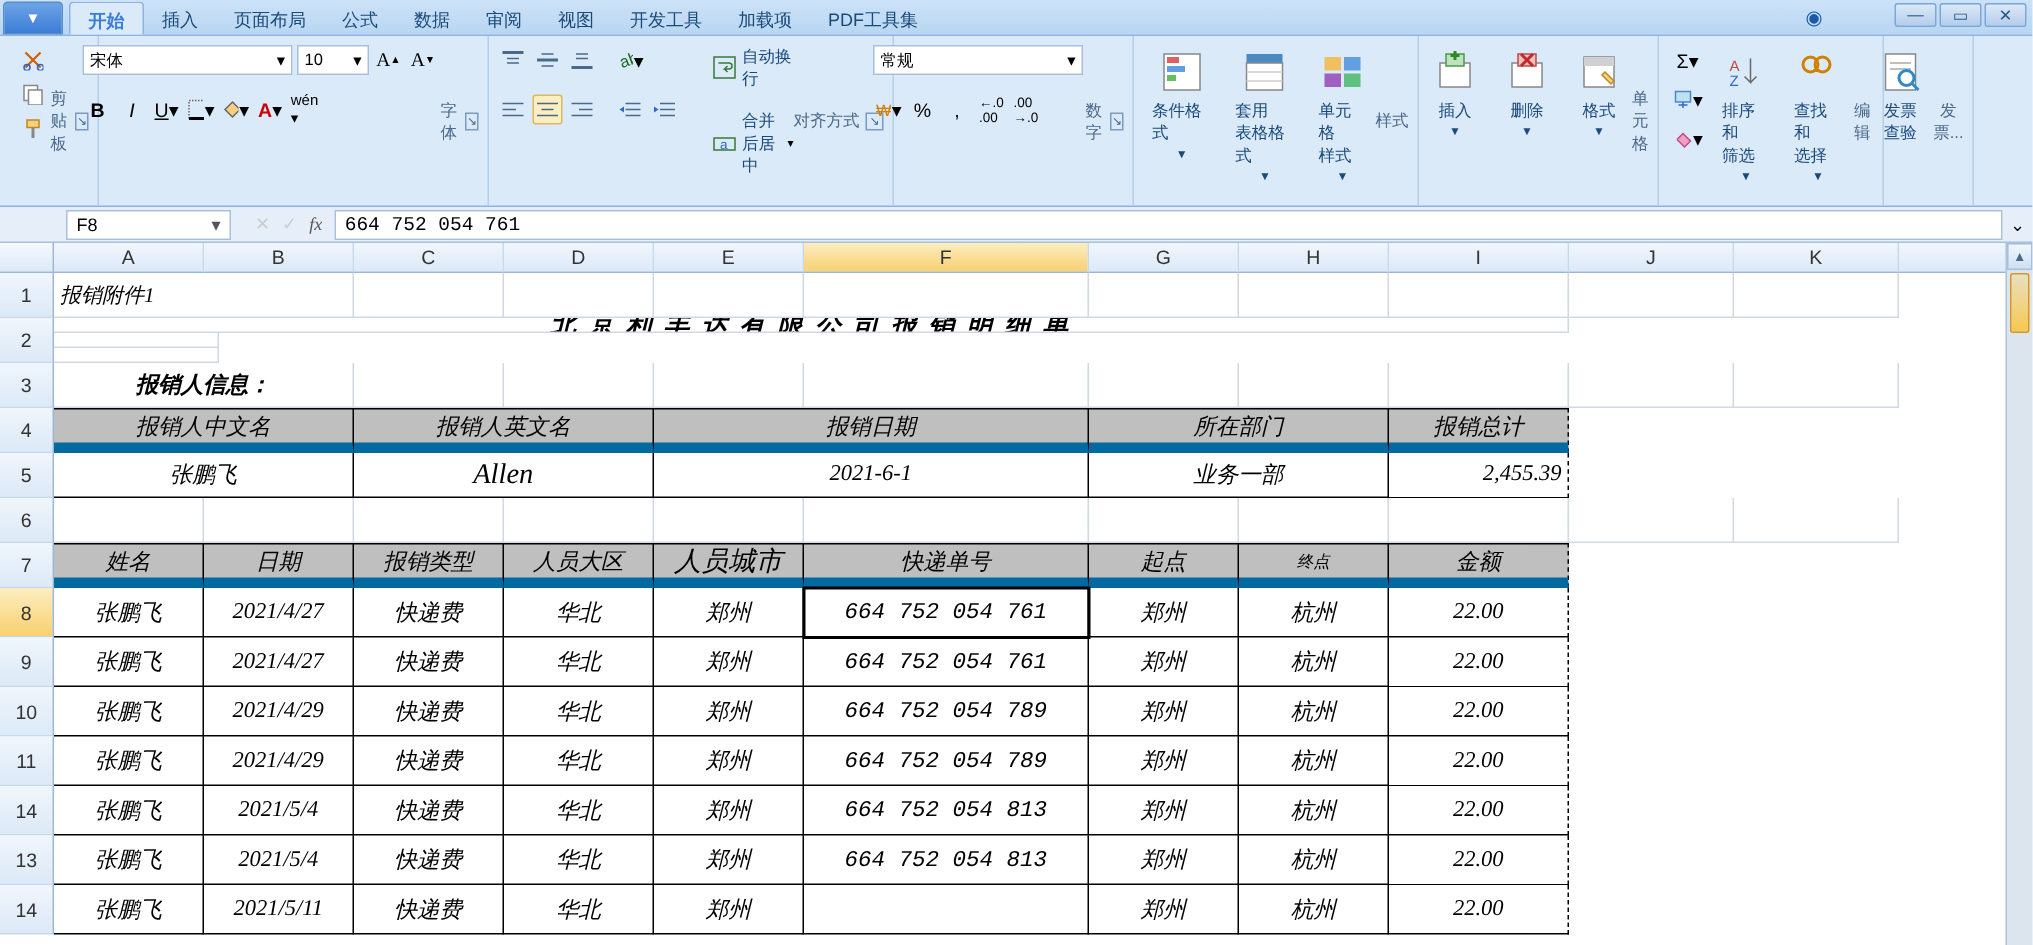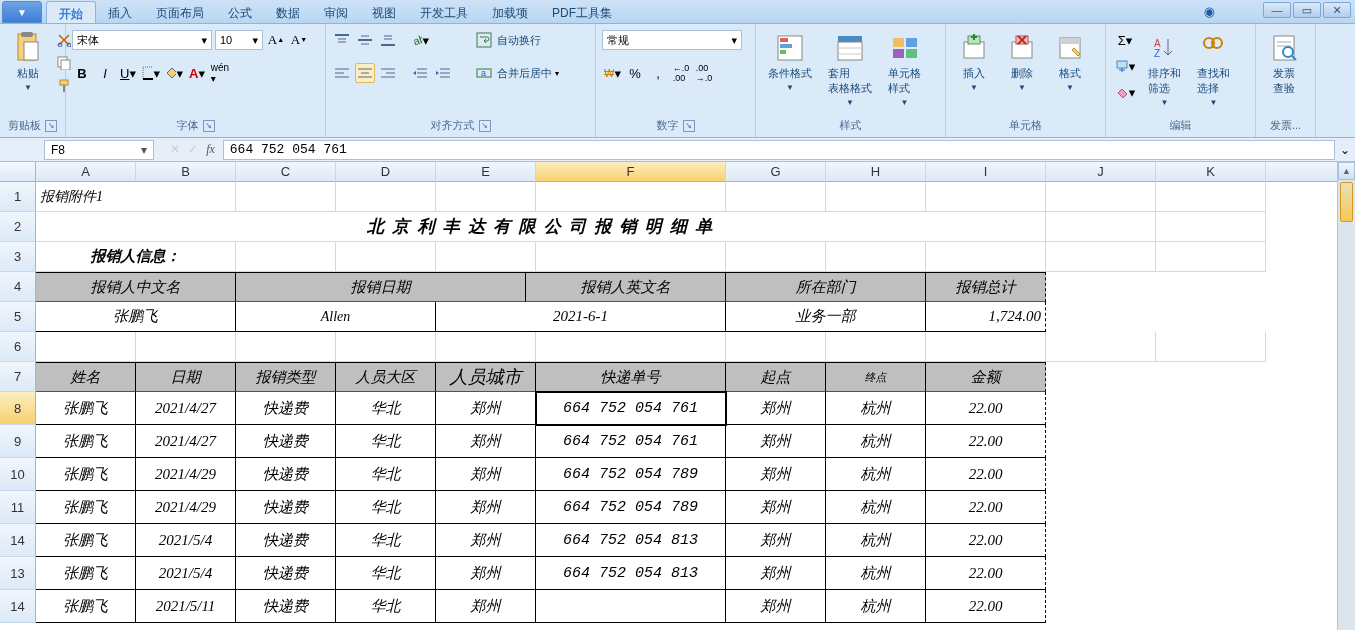--- a/index.html
+++ b/index.html
@@ -8,21 +8,21 @@
 
 .tabs-bar { background: linear-gradient(#cde2f7, #b8d6f2); height: 24px; display: flex; align-items: flex-end; padding: 0 0 0 2px; border-bottom: 1px solid #8db2e3; position: relative; }
 .app-btn { width: 40px; height: 22px; background: linear-gradient(#6ea3e6, #3b7dd6); border-radius: 3px 3px 0 0; margin-right: 4px; border: 1px solid #5a8cc9; display:flex; align-items:center; justify-content:center; color:#fff; font-size:10px;}
 .tab { height: 22px; padding: 4px 12px 0; color: #1a4a7a; cursor: pointer; border-top-left-radius: 3px; border-top-right-radius: 3px; }
 .tab.active { background: #dbeaf9; border: 1px solid #8db2e3; border-bottom: none; color: #3b7dd6; font-weight: bold; }
 .win-controls { position: absolute; right: 4px; top: 2px; display: flex; gap: 2px; }
 .win-btn { width: 28px; height: 16px; background: linear-gradient(#dce9f7,#b4cdea); border: 1px solid #7ba7d9; border-radius: 2px; display:flex; align-items:center; justify-content:center; font-size:11px; color:#2a5a8a; cursor:pointer;}
 
 
 .ribbon { background: #dbeaf9; height: 114px; display: flex; border-bottom: 1px solid #8db2e3; }
-.group { border-right: 1px solid #b6cee8; padding: 2px 6px; display: flex; flex-direction: column; justify-content: flex-start; }
+.group { border-right: 1px solid #b6cee8; padding: 2px 6px; display: flex; flex-direction: row; justify-content: flex-end; }
 .group-label { text-align: center; color: #4a6a8a; font-size: 11px; padding: 2px 0; display:flex; align-items:center; justify-content:center; gap:4px;}
 .group-body { flex: 1; display: flex; align-items: flex-start; gap: 4px; padding-top: 4px;}
 .big-btn { display: flex; flex-direction: column; align-items: center; gap: 2px; padding: 2px 6px; cursor: pointer; border-radius: 3px; }
 .big-btn .ico { width: 32px; height: 32px; display:flex; align-items:center; justify-content:center; }
 .big-btn span { font-size: 11px; color: #1a4a7a; }
 .col { display: flex; flex-direction: column; gap: 3px; }
 .row { display: flex; gap: 3px; align-items: center; }
 .small-btn { width: 20px; height: 20px; border: 1px solid transparent; display:flex; align-items:center; justify-content:center; cursor:pointer; border-radius:2px; font-size:13px;}
 .combo { border: 1px solid #a8c0da; background: #fff; height: 20px; display: flex; align-items: center; padding: 0 4px; font-size: 11px; }
 .launcher { width:12px; height:12px; border:1px solid #7a9ac0; display:inline-flex; align-items:center; justify-content:center; font-size:8px; color:#4a6a8a; cursor:pointer;}
@@ -46,21 +46,21 @@
 .main-grid { flex:1; overflow:hidden; position:relative;}
 .col-headers { display:flex; height:20px;}
 .col-hdr { background: linear-gradient(#f0f6fc,#dce9f7); border-right:1px solid #c4d8ee; border-bottom:1px solid #9cb6d6; display:flex; align-items:center; justify-content:center; color:#333; font-size:13px;}
 .col-hdr.sel { background: linear-gradient(#fceec0,#f8d070);}
 .cells { position:relative;font-style:italic; }
 .cell-row { display:flex; }
 .cell { border-right:1px solid #d0d7e5; border-bottom:1px solid #d0d7e5; display:flex; align-items:center; padding:0 4px; font-size:14px; font-family: "SimSun","宋体",serif; overflow:hidden; white-space:nowrap;}
 .cell.center { justify-content:center;}
 .cell.right { justify-content:flex-end;}
 .cell.bold { font-weight:bold;}
-.hdr-row .cell { background:#bfbfbf; border-right:1px solid #000; border-bottom:1px solid #0369a1; border-top:1px solid #000;}
+.hdr-row .cell { background:#bfbfbf; border-right:1px solid #000; border-bottom:7px solid #0369a1; border-top:1px solid #000;}
 .data-row .cell { border-right:1px solid #000; border-bottom:1px solid #000;}
 .right-border-dotted { border-right:1px dashed #000 !important;}
 .active-cell { outline: 2px solid #000; outline-offset:-1px; background:#fff;}
 .scroll-v { position:absolute; right:0; top:162px; bottom:0; width:18px; background:#dce5ee; border-left:1px solid #b0c4de;}
 .scroll-arrow { height:18px; background:linear-gradient(#f0f6fc,#cfe0f2); border:1px solid #a4c0de; display:flex;align-items:center;justify-content:center; font-size:9px; color:#4a6a8a;}
 .scroll-thumb { background:linear-gradient(#e8e0c0,#f8c850); height:40px; margin:2px; border:1px solid #d89820; border-radius:2px;}
 .help-ico { position:absolute; right:140px; top:4px; color:#1a5aa8; font-size:13px;}
 svg { display:block;}
 </style>
 </head>
@@ -503,51 +503,51 @@
           <div class="cell " style="width: 100px; height: 100%;"></div>
           <div class="cell " style="width: 100px; height: 100%;"></div>
           <div class="cell " style="width: 100px; height: 100%;"></div>
           <div class="cell " style="width: 190px; height: 100%;"></div>
           <div class="cell " style="width: 100px; height: 100%;"></div>
           <div class="cell " style="width: 100px; height: 100%;"></div>
           <div class="cell " style="width: 120px; height: 100%;"></div>
           <div class="cell " style="width: 110px; height: 100%;"></div>
           <div class="cell " style="width: 110px; height: 100%;"></div>
         </div>
-        <div class="cell-row " style="height: 30px;">
+        <div class="cell-row " style="height: 30px; flex-direction: column;">
           <div class="cell center bold" style="width: 1010px; height: 100%; font-size: 17px; letter-spacing: 2px;">北 京 利 丰 达 有 限 公 司 报 销 明 细 单</div>
           <div class="cell " style="width: 110px; height: 100%;"></div>
           <div class="cell " style="width: 110px; height: 100%;"></div>
         </div>
         <div class="cell-row " style="height: 30px;">
           <div class="cell bold center" style="width: 200px; height: 100%; font-size: 15px;">报销人信息：</div>
           <div class="cell " style="width: 100px; height: 100%;"></div>
           <div class="cell " style="width: 100px; height: 100%;"></div>
           <div class="cell " style="width: 100px; height: 100%;"></div>
           <div class="cell " style="width: 190px; height: 100%;"></div>
           <div class="cell " style="width: 100px; height: 100%;"></div>
           <div class="cell " style="width: 100px; height: 100%;"></div>
           <div class="cell " style="width: 120px; height: 100%;"></div>
           <div class="cell " style="width: 110px; height: 100%;"></div>
           <div class="cell " style="width: 110px; height: 100%;"></div>
         </div>
         <div class="cell-row hdr-row" style="height: 30px;">
           <div class="cell center" style="width: 200px; height: 100%; font-size: 15px;">报销人中文名</div>
+          <div class="cell center" style="width: 200px; height: 100%; font-size: 15px;">报销人英文名</div>
           <div class="cell center" style="width: 290px; height: 100%; font-size: 15px;">报销日期</div>
-          <div class="cell center" style="width: 200px; height: 100%; font-size: 15px;">报销人英文名</div>
           <div class="cell center" style="width: 200px; height: 100%; font-size: 15px;">所在部门</div>
           <div class="cell center right-border-dotted" style="width: 120px; height: 100%; font-size: 15px;">报销总计</div>
           <div class="cell " style="width: 220px; height: 100%; border: none; background: rgb(255, 255, 255);"></div>
         </div>
         <div class="cell-row data-row" style="height: 30px;">
           <div class="cell center" style="width: 200px; height: 100%; font-size: 15px;">张鹏飞</div>
-          <div class="cell center" style="width: 200px; height: 100%; font-size: 14px;">Allen</div>
+          <div class="cell center" style="width: 200px; height: 100%; font-size: 19px;">Allen</div>
           <div class="cell center" style="width: 290px; height: 100%; font-size: 15px;">2021-6-1</div>
           <div class="cell center" style="width: 200px; height: 100%; font-size: 15px;">业务一部</div>
-          <div class="cell right right-border-dotted" style="width: 120px; height: 100%; font-size: 15px;">1,724.00</div>
+          <div class="cell right right-border-dotted" style="width: 120px; height: 100%; font-size: 15px;">2,455.39</div>
           <div class="cell " style="width: 220px; height: 100%; border: none; font-size: 15px;"></div>
         </div>
         <div class="cell-row " style="height: 30px;">
           <div class="cell " style="width: 100px; height: 100%;"></div>
           <div class="cell " style="width: 100px; height: 100%;"></div>
           <div class="cell " style="width: 100px; height: 100%;"></div>
           <div class="cell " style="width: 100px; height: 100%;"></div>
           <div class="cell " style="width: 100px; height: 100%;"></div>
           <div class="cell " style="width: 190px; height: 100%;"></div>
           <div class="cell " style="width: 100px; height: 100%;"></div>

